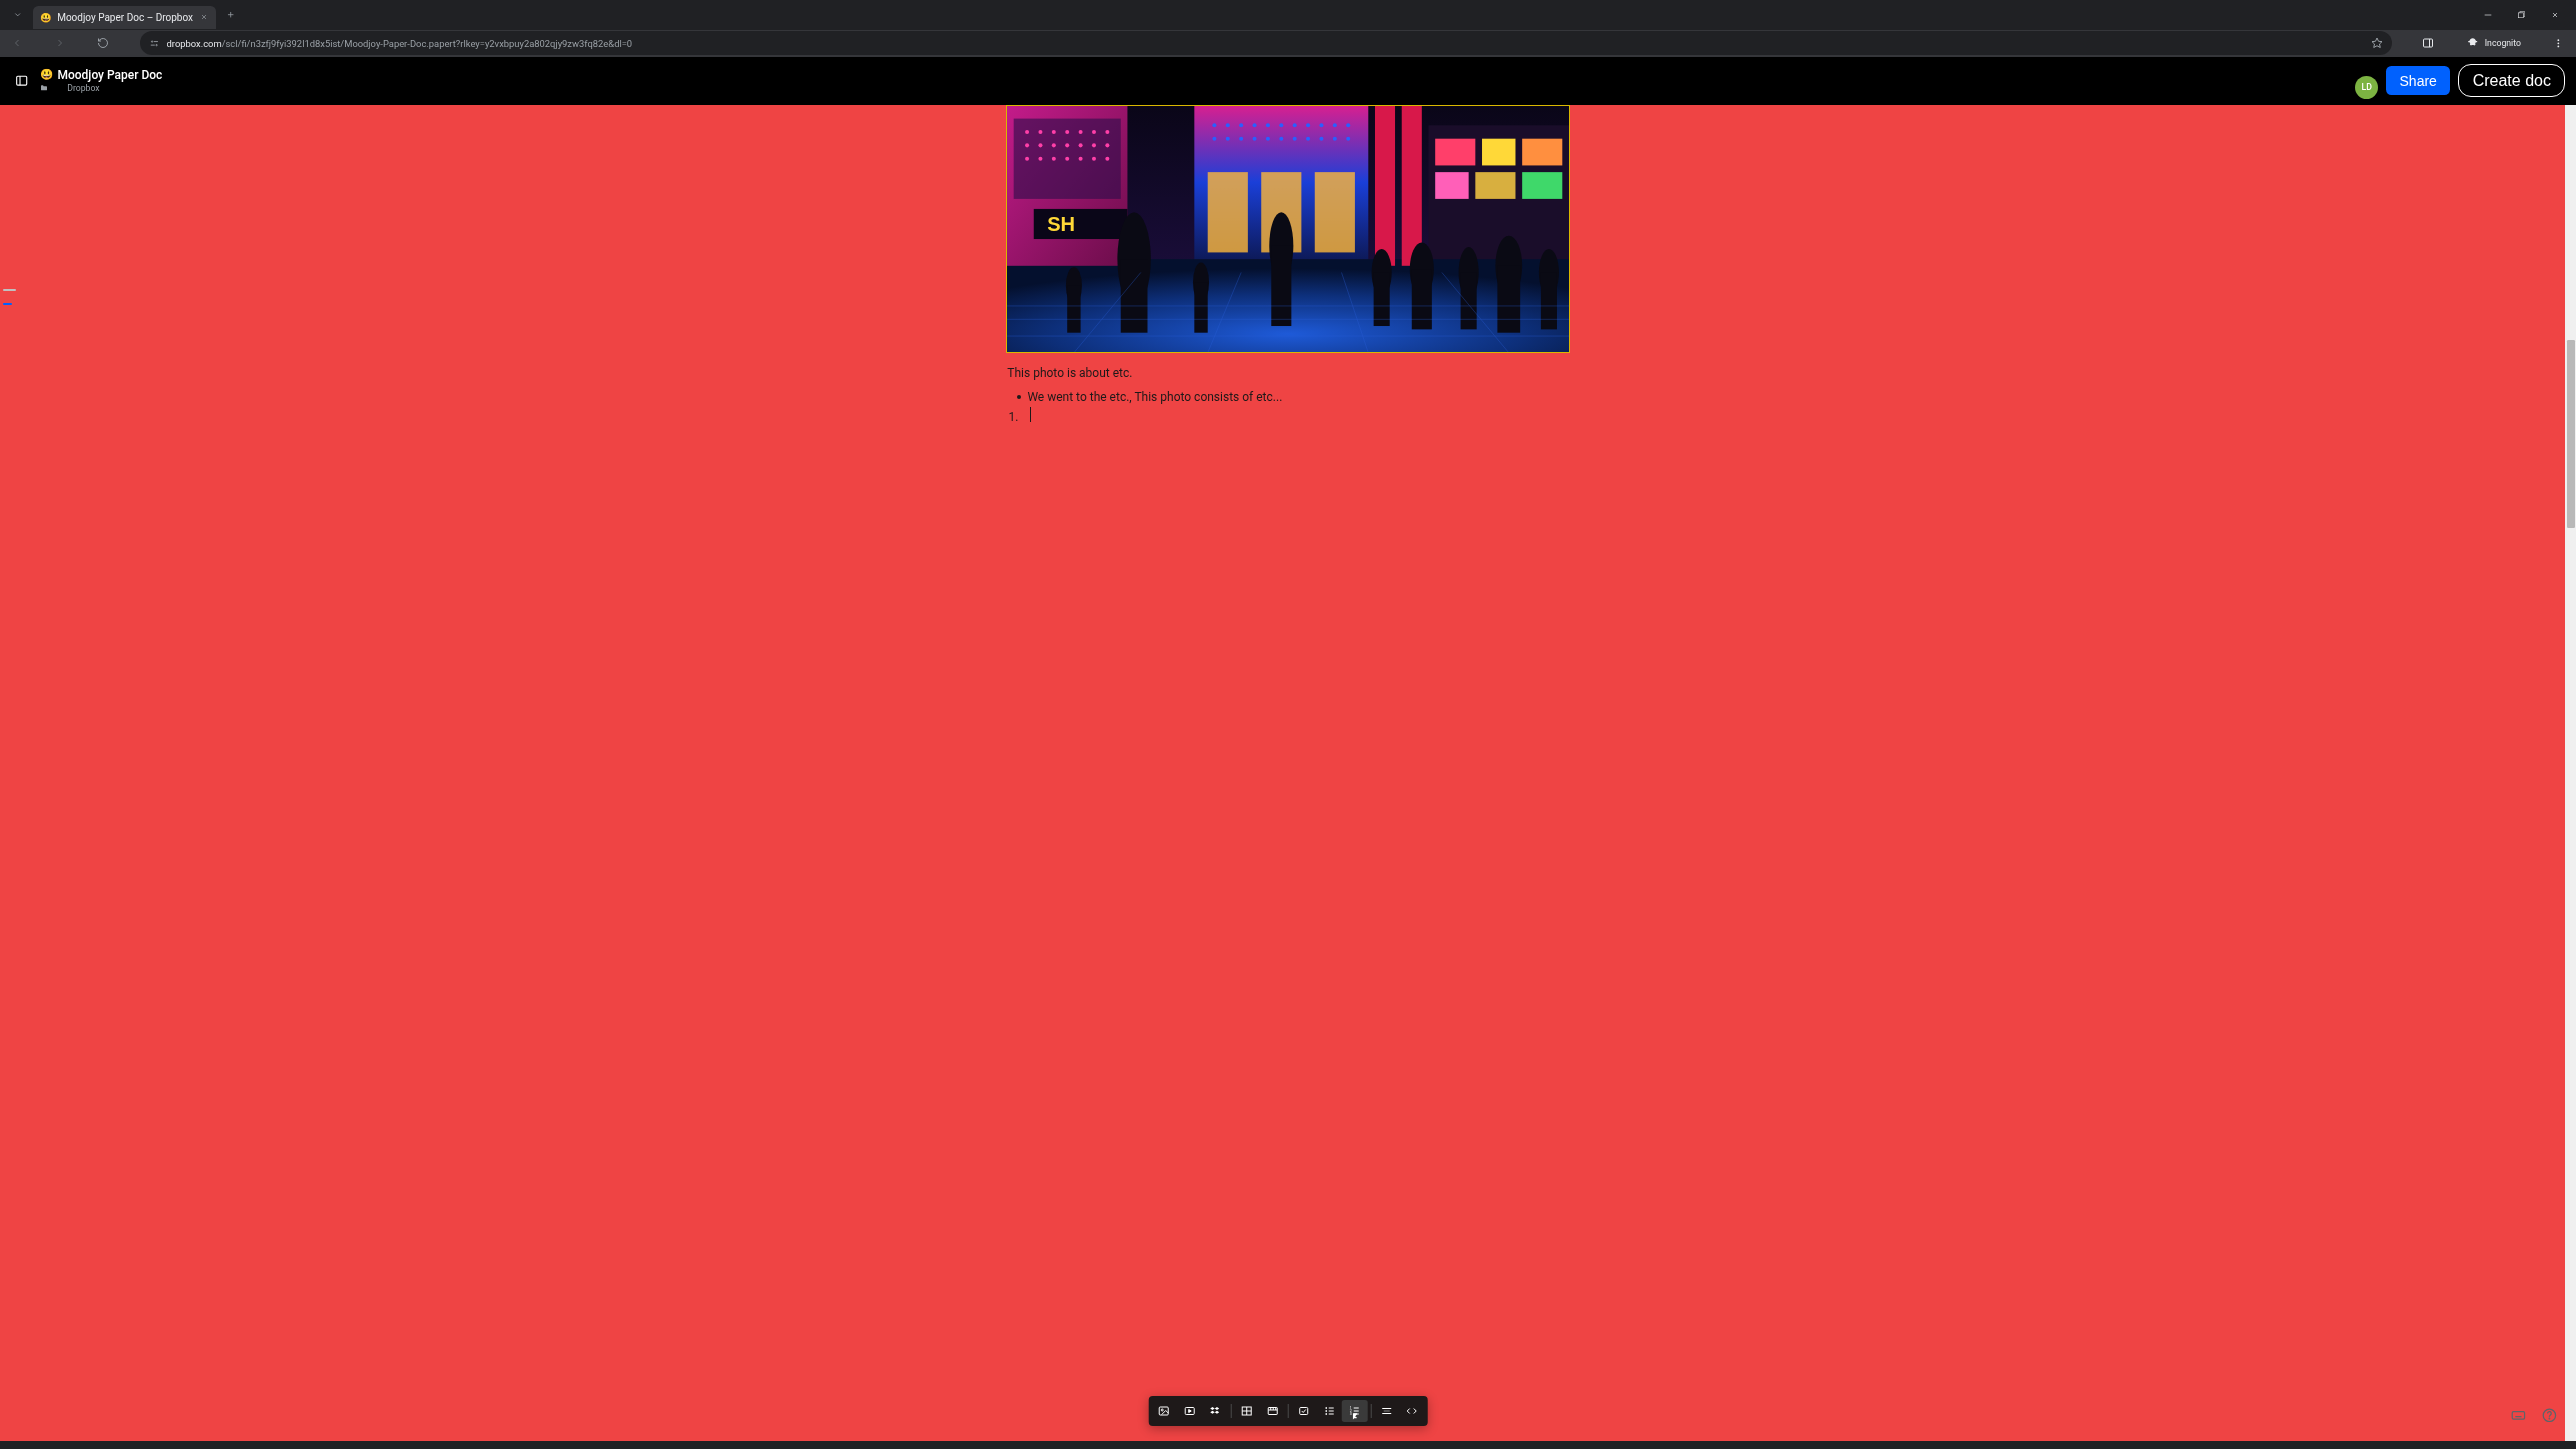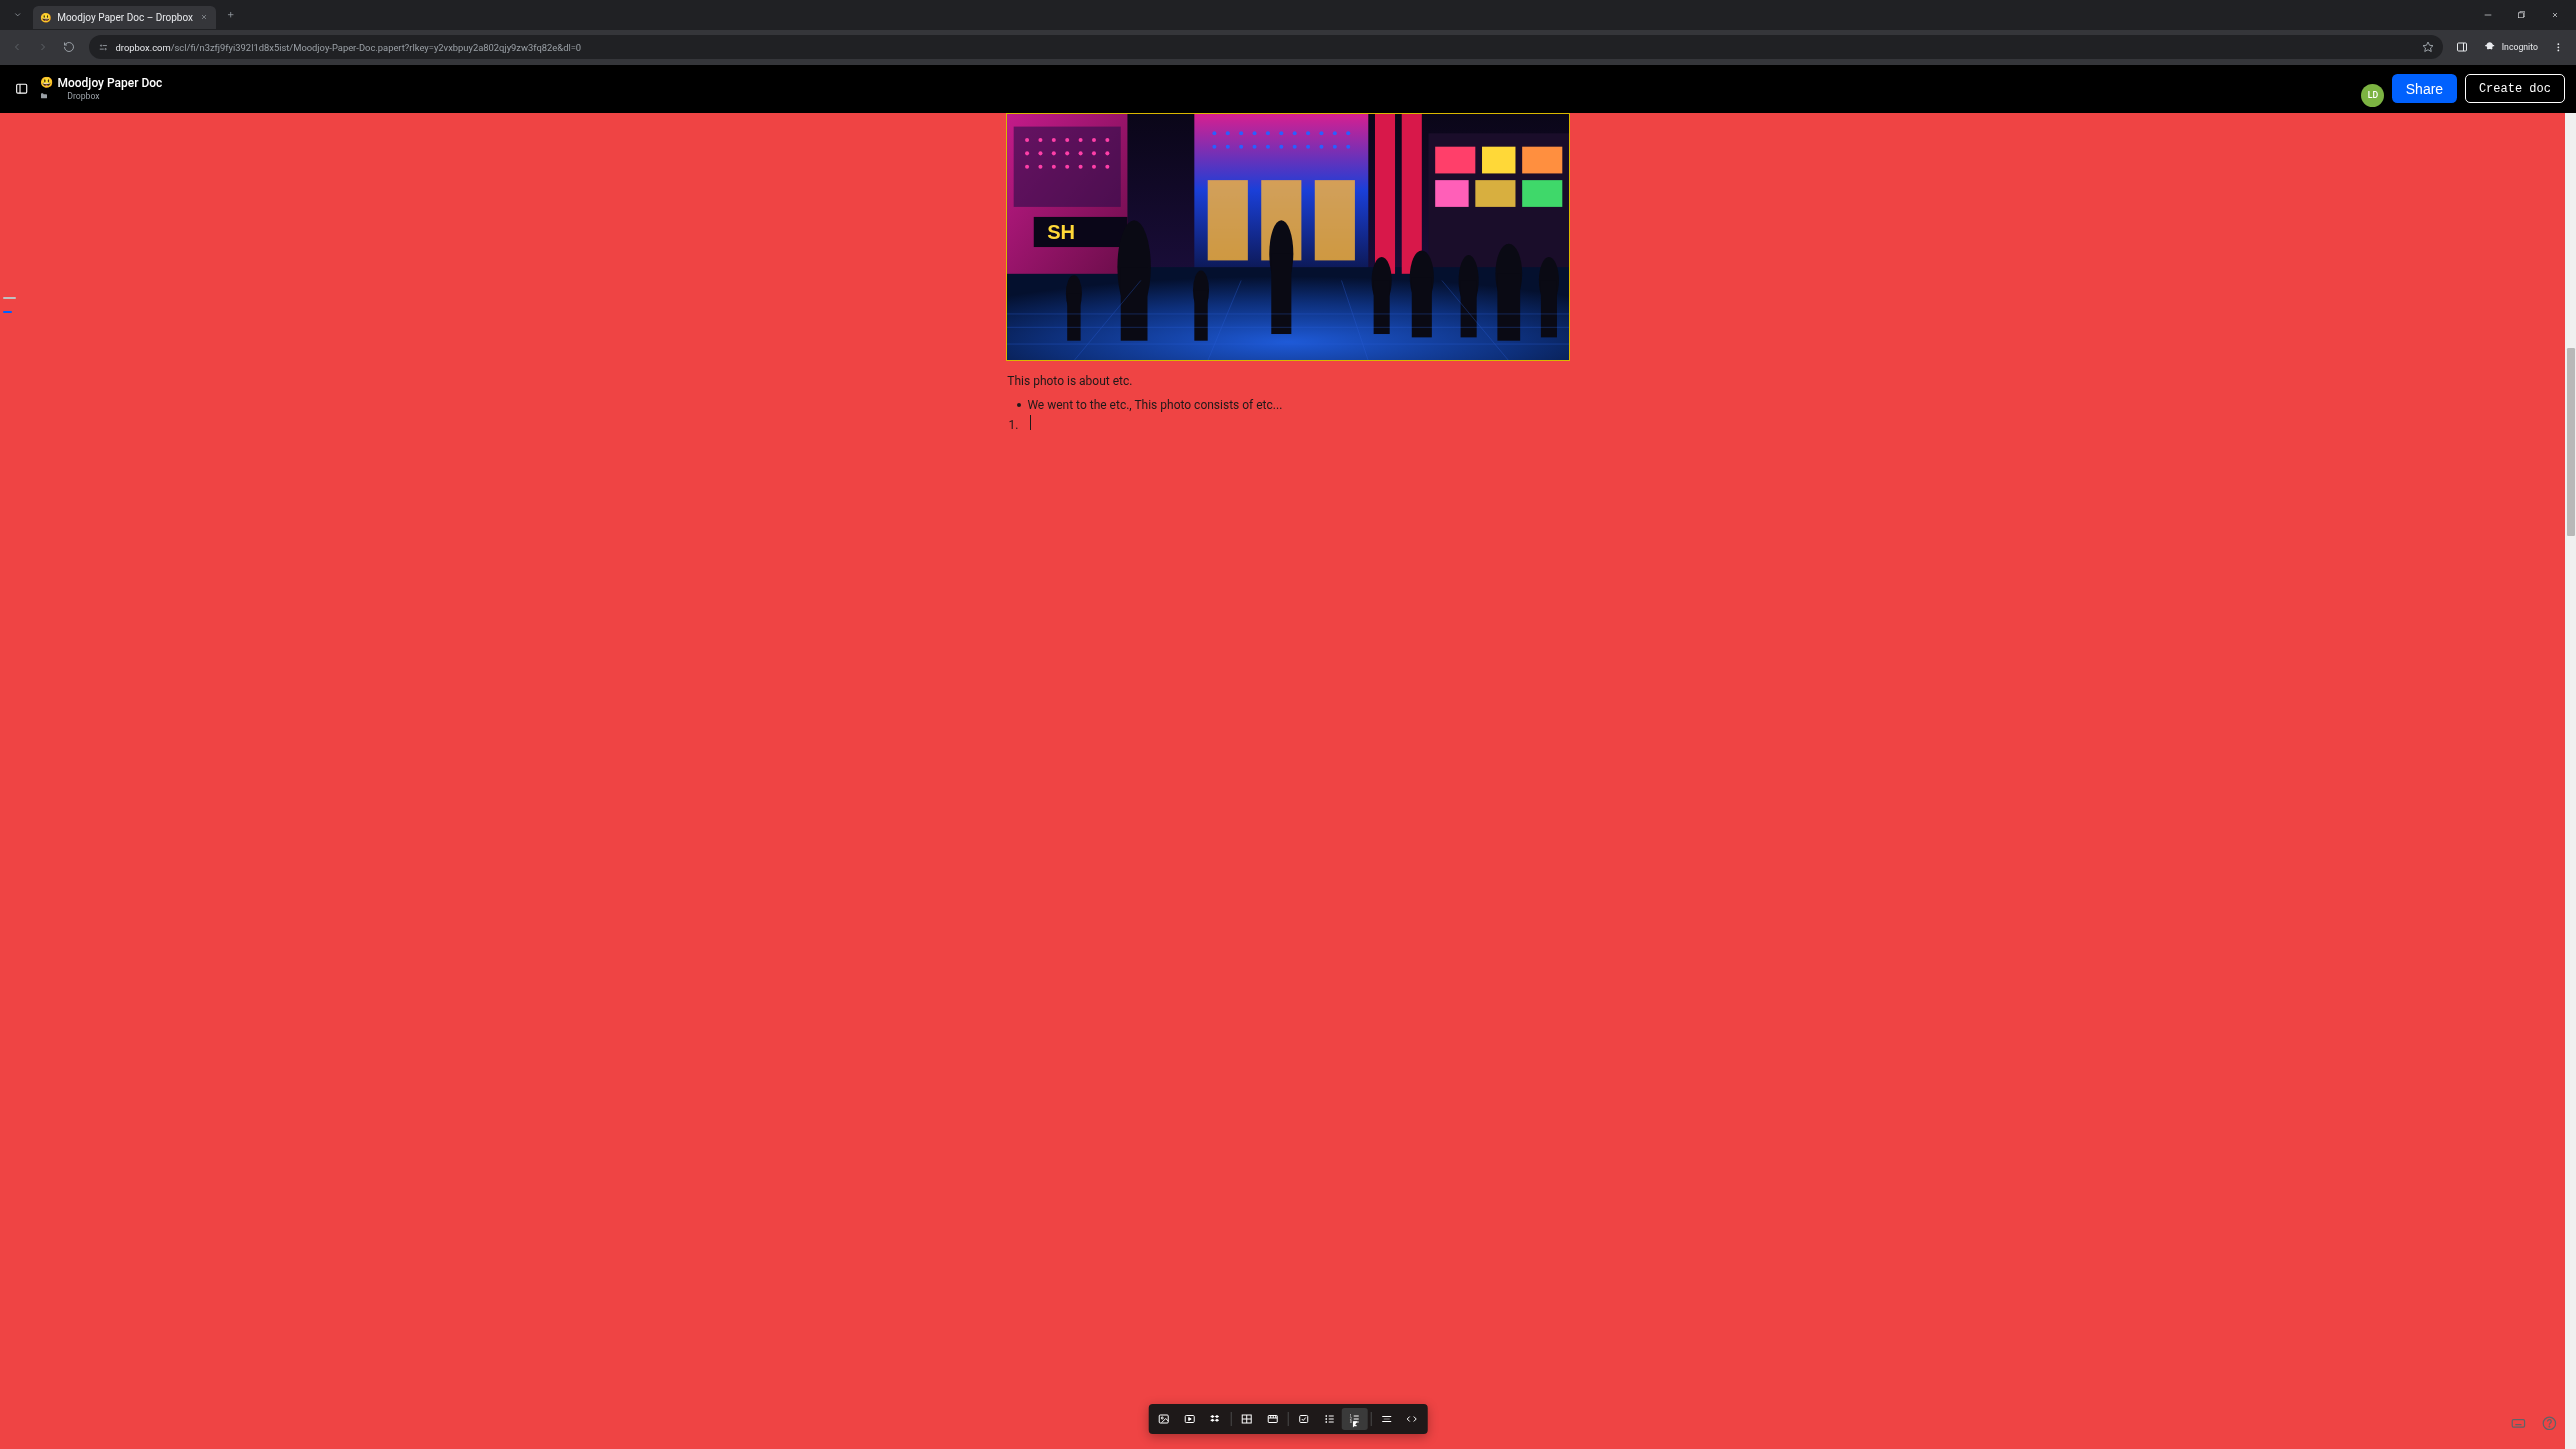--- a/index.html
+++ b/index.html
@@ -10,21 +10,21 @@
   .tab-strip { display: flex; align-items: center; height: 29.5px; padding: 0 5.4px; }
   .tab-search { width: 24px; height: 24px; display: flex; align-items: center; justify-content: center; color: #9aa0a6; cursor: pointer; }
   .tab { display: flex; align-items: center; background: #35363a; border-radius: 5.4px 5.4px 0 0; padding: 0 6.7px; height: 23px; margin-top: 5.4px; margin-left: 4px; gap: 5.4px; min-width: 161px; }
   .tab-favicon { font-size: 9.4px; }
   .tab-title { color: #e8eaed; font-size: 10px; white-space: nowrap; overflow: hidden; text-overflow: ellipsis; flex: 1; }
   .tab-close { color: #9aa0a6; width: 10.7px; height: 10.7px; display: flex; align-items: center; justify-content: center; cursor: pointer; }
   .new-tab { color: #9aa0a6; width: 19px; height: 19px; display: flex; align-items: center; justify-content: center; margin-left: 5.4px; cursor: pointer; }
   .window-controls { margin-left: auto; display: flex; gap: 2.7px; }
   .win-btn { width: 31px; height: 21.5px; display: flex; align-items: center; justify-content: center; color: #e8eaed; cursor: pointer; }
   
-  .toolbar { display: flex; align-items: center; height: 35px; padding: 0 5.4px; gap: 2px; background: #35363a; }
+  .toolbar { display: flex; align-items: center; height: 27px; padding: 0 5.4px; gap: 19px; background: #35363a; }
   .nav-btn { width: 24px; height: 24px; display: flex; align-items: center; justify-content: center; color: #9aa0a6; border-radius: 50%; cursor: pointer; }
   .nav-btn.disabled { color: #5f6368; }
   .url-bar { flex: 1; background: #202124; border-radius: 13.4px; height: 24px; display: flex; align-items: center; padding: 0 9.4px; margin: 0 5.4px; gap: 6.7px; }
   .url-icon { color: #9aa0a6; display: flex; }
   .url-text { color: #e8eaed; font-size: 9.4px; flex: 1; white-space: nowrap; overflow: hidden; }
   .url-text .domain { color: #e8eaed; }
   .url-text .path { color: #9aa0a6; }
   .toolbar-icon { width: 24px; height: 24px; display: flex; align-items: center; justify-content: center; color: #e8eaed; cursor: pointer; }
   .incognito-badge { display: flex; align-items: center; gap: 5.4px; color: #e8eaed; font-size: 8.7px; padding: 0 6.7px; }
   
@@ -32,21 +32,21 @@
   .app-header { background: #000; height: 48px; display: flex; align-items: center; padding: 0 10.7px; gap: 8px; }
   .sidebar-toggle { width: 21.5px; height: 21.5px; display: flex; align-items: center; justify-content: center; color: #fff; cursor: pointer; }
   .doc-info { display: flex; flex-direction: column; gap: 1.3px; }
   .doc-title-row { display: flex; align-items: center; gap: 4px; }
   .doc-emoji { font-size: 10.7px; }
   .doc-title { color: #fff; font-size: 12px; font-weight: 500; }
   .doc-breadcrumb { display: flex; align-items: center; gap: 19px; color: #9aa0a6; font-size: 8.7px; }
   .header-right { margin-left: auto; display: flex; align-items: center; gap: 8px; }
   .avatar { width: 23px; height: 23px; border-radius: 50%; background: #7cb342; color: #fff; display: flex; align-items: center; justify-content: center; font-size: 8.7px; font-weight: 500; margin-top: 13px; }
   .share-btn { background: #0061fe; color: #fff; border: none; border-radius: 5.4px; padding: 6.7px 13.4px; font-size: 14px; font-weight: 500; cursor: pointer; }
-  .create-btn { background: #000; color: #fff; border: 1px solid #fff; border-radius: 5px; padding: 6.7px 13.4px; font-size: 12px; font-weight: 500; cursor: pointer; font-family: Liberation Mono, monospace; }
+  .create-btn { background: #000; color: #fff; border: 1px solid #fff; border-radius: 13px; padding: 6.7px 13.4px; font-size: 16px; font-weight: 500; cursor: pointer; }
   
   
   .content-wrapper { position: relative; background: #ef4444; height: calc(100% - 113px); overflow: hidden; }
   .page-indicator { position: absolute; left: 2.7px; top: 184px; display: flex; flex-direction: column; gap: 12px; }
   .page-dash { width: 13.4px; height: 2px; background: #c0c0c0; border-radius: 1.3px; }
   .page-dash.active { background: #0061fe; width: 9.4px; }
   
   .doc-body { max-width: 564px; margin: 0 auto; padding-top: 0; }
   .hero-image { width: 564px; height: 248px; border: 1px solid #d9b800; position: relative; overflow: hidden; }
   .hero-svg { width: 100%; height: 100%; display: block; }

